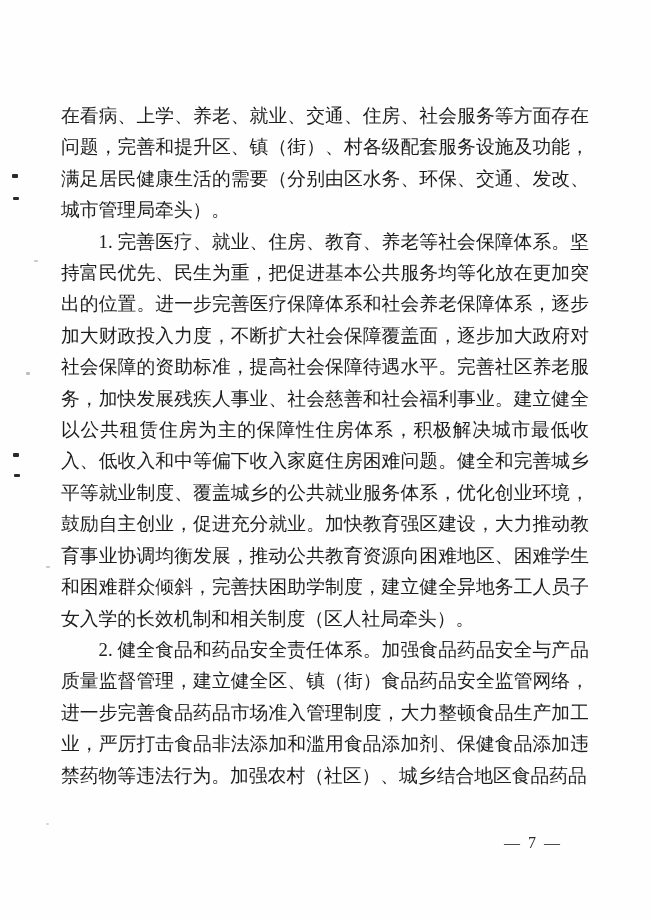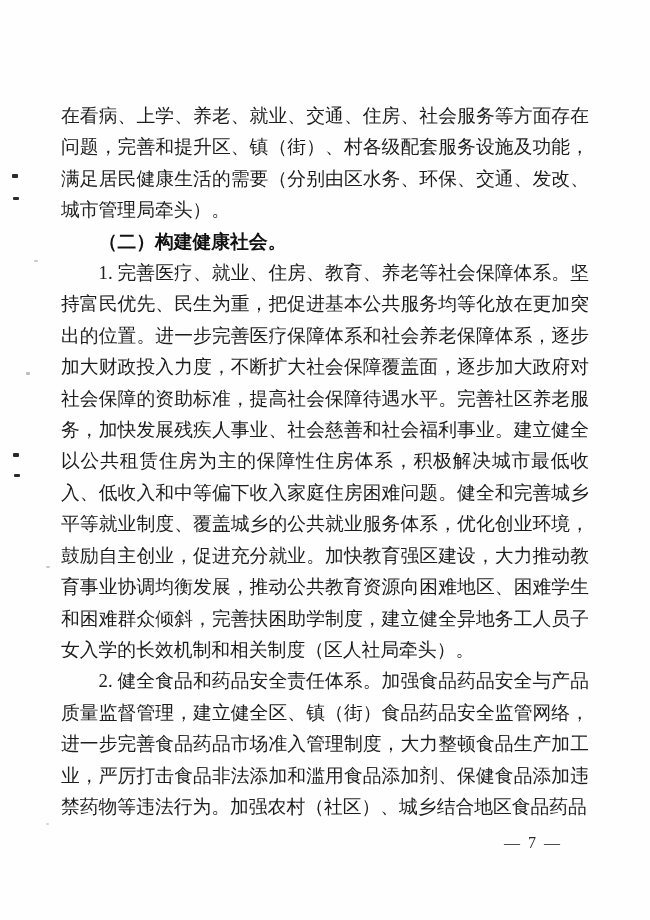--- a/index.html
+++ b/index.html
@@ -64,20 +64,19 @@
   <span class="speck s2"></span>
   <span class="speck s3"></span>
   <span class="speck s4"></span>
   <span class="speck s5"></span>
   <span class="speck s6"></span>
   <span class="speck s7"></span>
   <span class="speck s8"></span>
 
   <div class="content">
     <p>在看病、上学、养老、就业、交通、住房、社会服务等方面存在问题，完善和提升区、镇（街）、村各级配套服务设施及功能，满足居民健康生活的需要（分别由区水务、环保、交通、发改、城市管理局牵头）。</p>
-    <p class="heading">（二）构建健康社会。</p>
     <p class="para-indent">1. 完善医疗、就业、住房、教育、养老等社会保障体系。坚持富民优先、民生为重，把促进基本公共服务均等化放在更加突出的位置。进一步完善医疗保障体系和社会养老保障体系，逐步加大财政投入力度，不断扩大社会保障覆盖面，逐步加大政府对社会保障的资助标准，提高社会保障待遇水平。完善社区养老服务，加快发展残疾人事业、社会慈善和社会福利事业。建立健全以公共租赁住房为主的保障性住房体系，积极解决城市最低收入、低收入和中等偏下收入家庭住房困难问题。健全和完善城乡平等就业制度、覆盖城乡的公共就业服务体系，优化创业环境，鼓励自主创业，促进充分就业。加快教育强区建设，大力推动教育事业协调均衡发展，推动公共教育资源向困难地区、困难学生和困难群众倾斜，完善扶困助学制度，建立健全异地务工人员子女入学的长效机制和相关制度（区人社局牵头）。</p>
     <p class="para-indent">2. 健全食品和药品安全责任体系。加强食品药品安全与产品质量监督管理，建立健全区、镇（街）食品药品安全监管网络，进一步完善食品药品市场准入管理制度，大力整顿食品生产加工业，严厉打击食品非法添加和滥用食品添加剂、保健食品添加违禁药物等违法行为。加强农村（社区）、城乡结合地区食品药品</p>
   </div>
 
   <div class="page-number">— 7 —</div>
 
 </div>
 
 </body></html>

